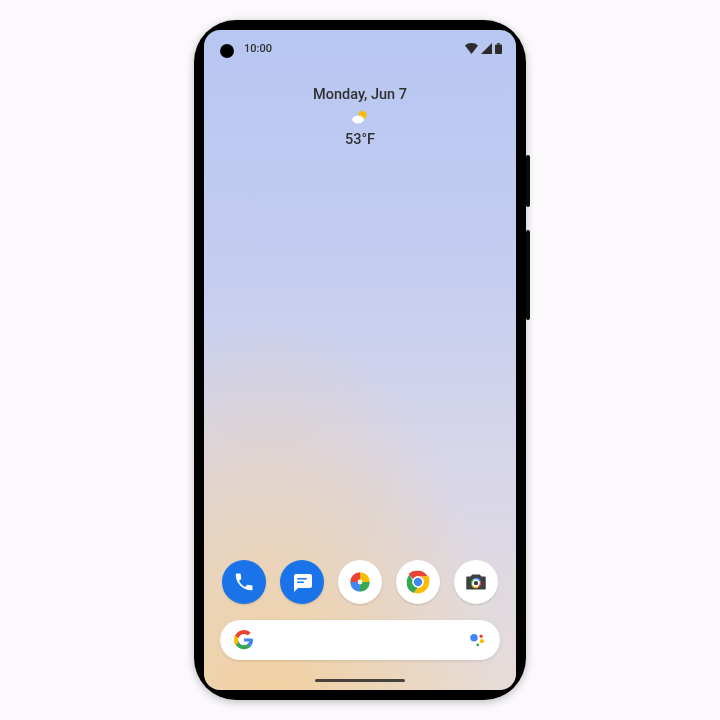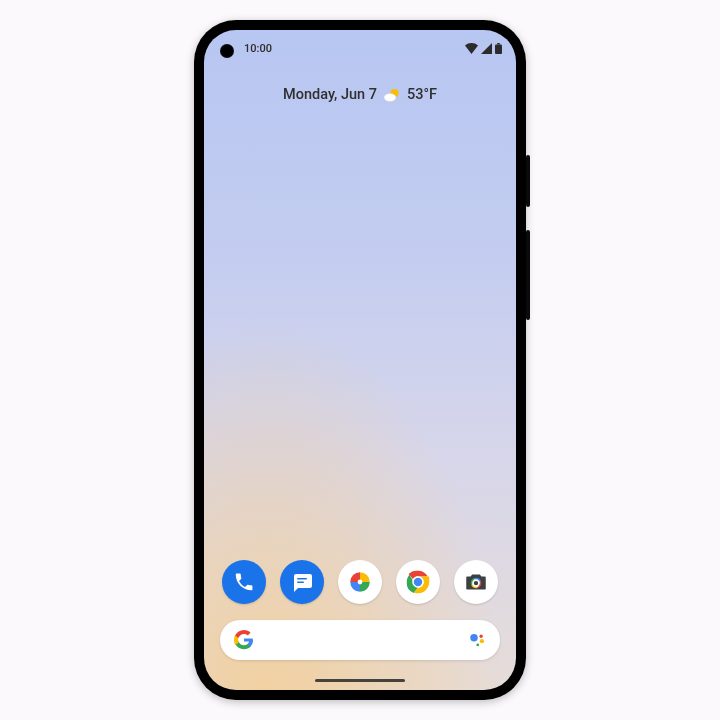--- a/index.html
+++ b/index.html
@@ -25,21 +25,21 @@
     position: absolute;
     background: #0a0a0a;
     border-radius: 2px;
   }
   .side-btn.power { right: -4px; top: 135px; width: 4px; height: 52px; }
   .side-btn.vol   { right: -4px; top: 210px; width: 4px; height: 90px; }
 
   .screen {
     width: 100%;
     height: 100%;
-    border-radius: 32px;
+    border-radius: 16px;
     overflow: hidden;
     position: relative;
     background:
       radial-gradient(140% 120% at 20% 110%, #f3cf9a 0%, rgba(243,207,154,0) 55%),
       linear-gradient(180deg, #b7c6f2 0%, #c4cdf0 35%, #d7d6ea 65%, #e6dcd8 100%);
   }
 
   .camera-hole {
     position: absolute;
     top: 14px;
@@ -72,20 +72,21 @@
     top: 56px;
     left: 0; right: 0;
     text-align: center;
     color: #303030;
     font-size: 14.5px;
     font-weight: 500;
     display: flex;
     align-items: center;
     justify-content: center;
     gap: 6px;
+    flex-direction: column;
   }
   .weather-icon {
     display: inline-flex;
     align-items: center;
     justify-content: center;
   }
 
   .dock {
     position: absolute;
     bottom: 86px;

